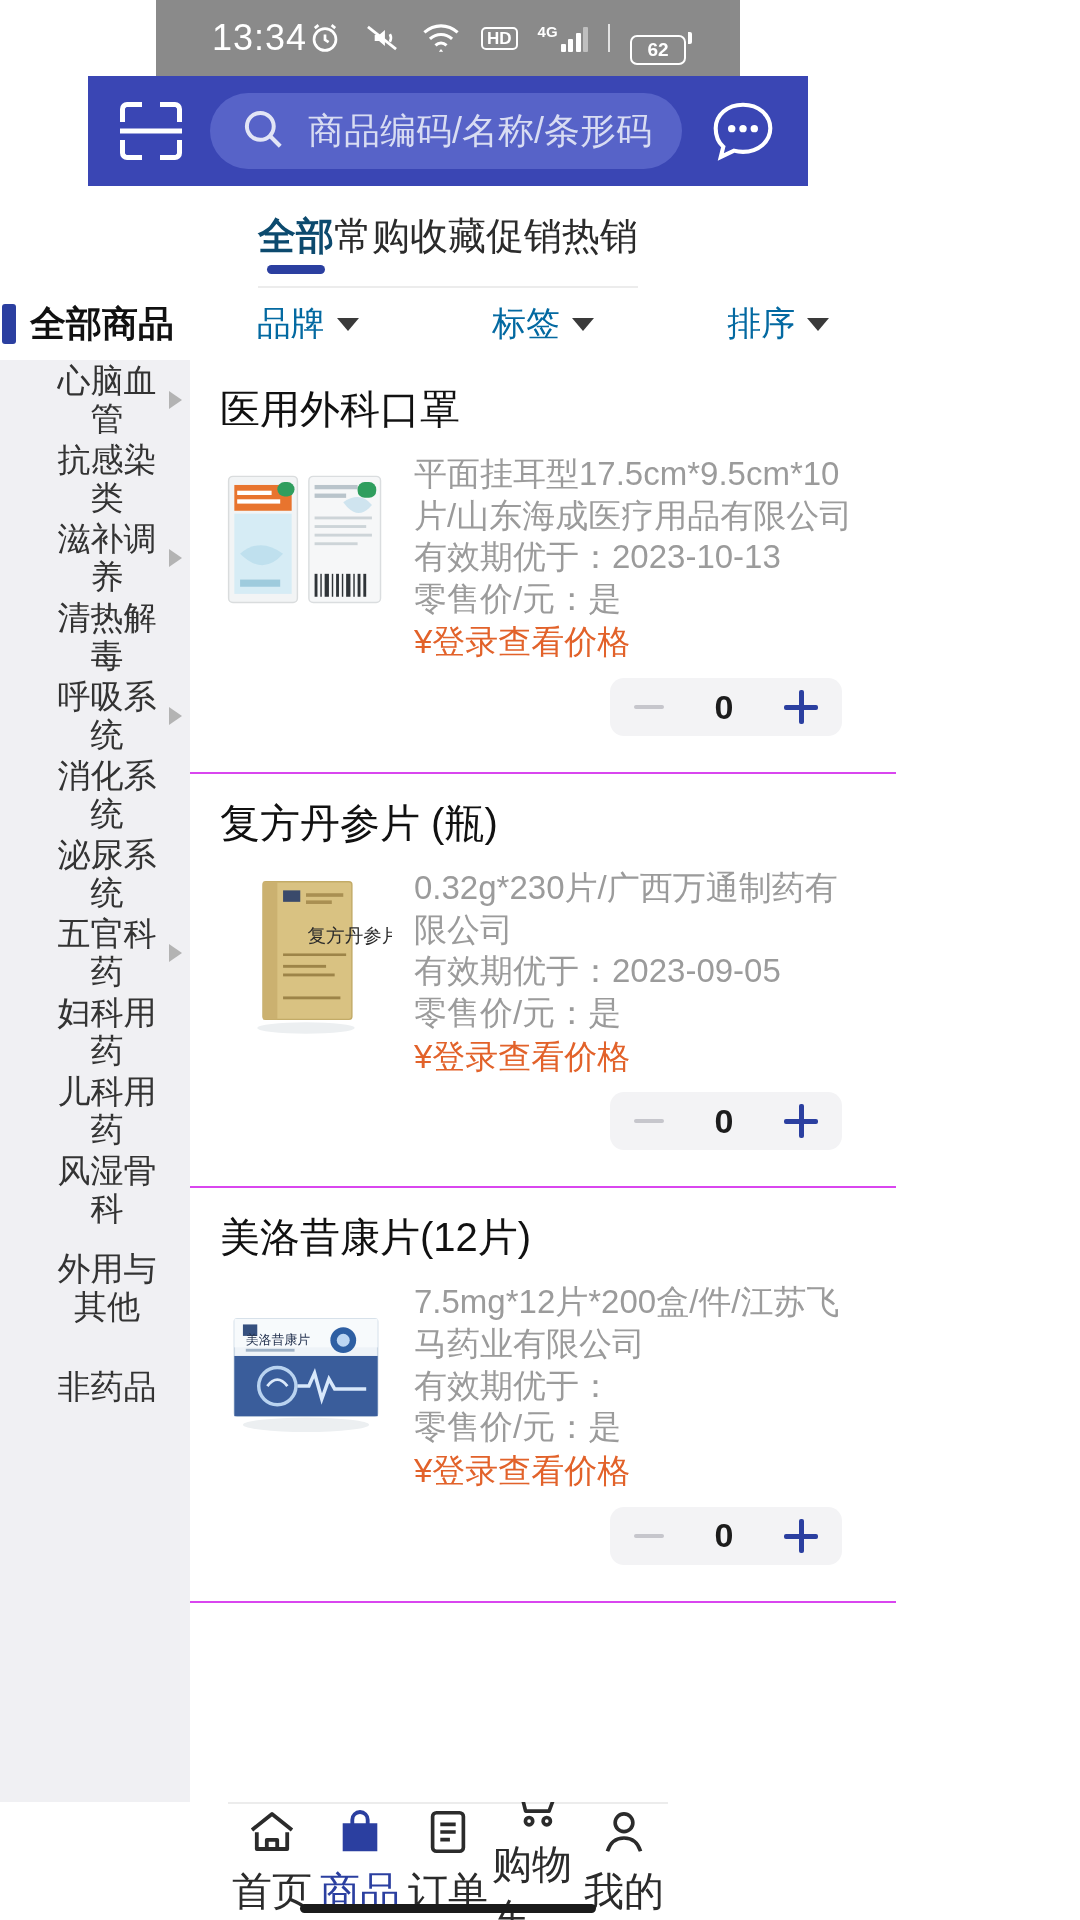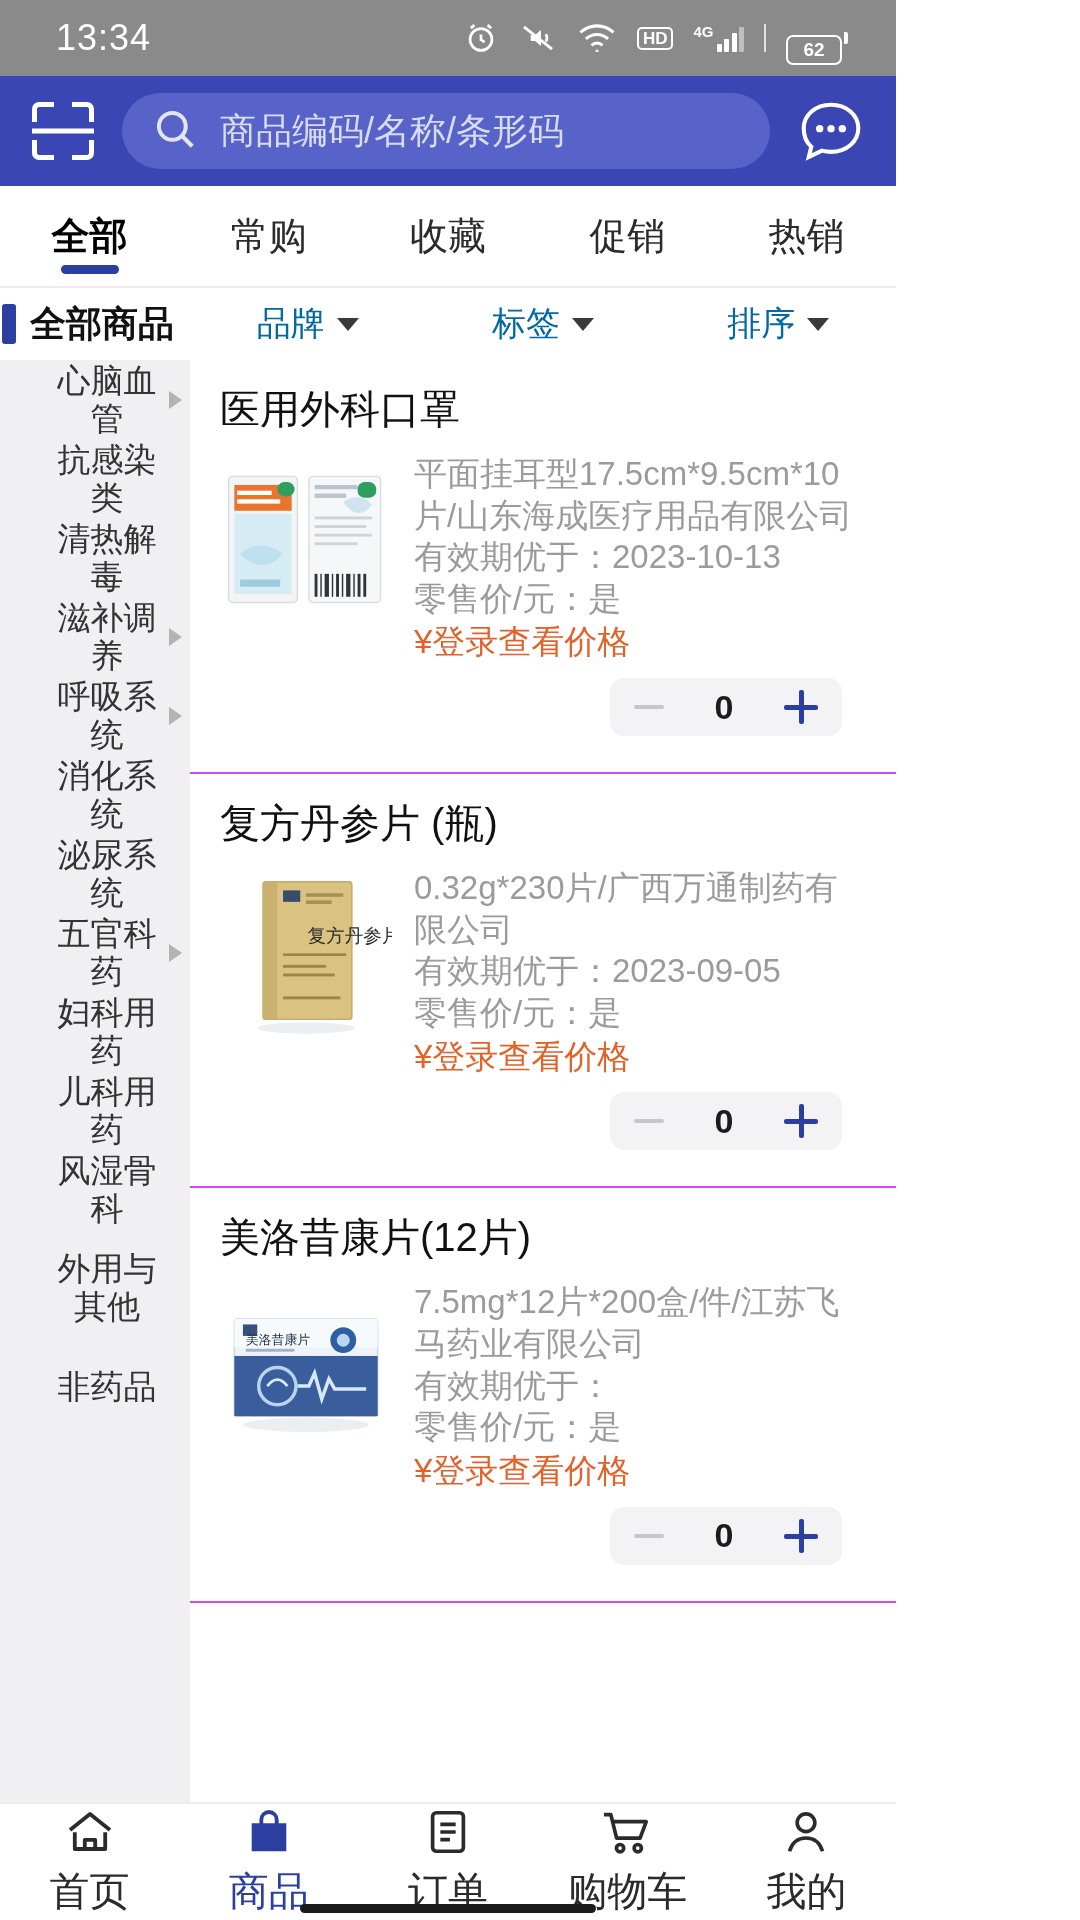--- a/index.html
+++ b/index.html
@@ -2,21 +2,21 @@
 <html><head>
 <meta charset="utf-8">
 <style>
   * { margin:0; padding:0; box-sizing:border-box; }
   html,body { width:1080px; height:1920px; }
   body {
     font-family:"Liberation Sans","DejaVu Sans",sans-serif;
     background:#ffffff;
     overflow:hidden;
   }
-  #app { position:relative; width:896px; height:1920px; display:flex; flex-direction:column; }
+  #app { position:relative; width:896px; height:1920px; display:flex; flex-direction:column;align-items:center; }
 
   
   .statusbar {
     height:76px; background:#8a8a8a; color:#ffffff;
     display:flex; align-items:center; justify-content:space-between;
     padding:0 48px 0 56px; flex:0 0 76px;
   }
   .status-time { font-size:36px; letter-spacing:1px; font-weight:400; }
   .status-icons { display:flex; align-items:center; gap:20px; }
   .sicon { display:inline-flex; align-items:center; justify-content:center; }
@@ -60,21 +60,21 @@
 
   
   .tabs {
     height:102px; flex:0 0 102px; background:#fff; display:flex;
     align-items:center; border-bottom:2px solid #ececec;
   }
   .tab {
     flex:1; text-align:center; font-size:38px; color:#2b2b2b; position:relative;
     height:100%; display:flex; align-items:center; justify-content:center;
   }
-  .tab.active { color:#000000; font-weight:700; }
+  .tab.active { color:#0c4a6e; font-weight:700; }
   .tab.active::after {
     content:""; position:absolute; bottom:12px; left:50%; transform:translateX(-50%);
     width:58px; height:9px; border-radius:5px; background:#2b3fa0;
   }
 
   
   .content { flex:1; display:flex; min-height:0; position:relative; }
 
   
   .sidebar { width:190px; flex:0 0 190px; background:#f0f0f3; display:flex; flex-direction:column; }
@@ -256,25 +256,25 @@
       </div>
       <div class="sidebar-list">
         <div class="cat-item">
           <span class="label">心脑血管</span>
           <span class="arrow"></span>
         </div>
         <div class="cat-item">
           <span class="label">抗感染类</span>
         </div>
         <div class="cat-item">
-          <span class="label">清热解毒</span>
-        </div>
-        <div class="cat-item">
           <span class="label">滋补调养</span>
           <span class="arrow"></span>
+        </div>
+        <div class="cat-item">
+          <span class="label">清热解毒</span>
         </div>
         <div class="cat-item">
           <span class="label">呼吸系统</span>
           <span class="arrow"></span>
         </div>
         <div class="cat-item">
           <span class="label">消化系统</span>
         </div>
         <div class="cat-item">
           <span class="label">泌尿系统</span>

